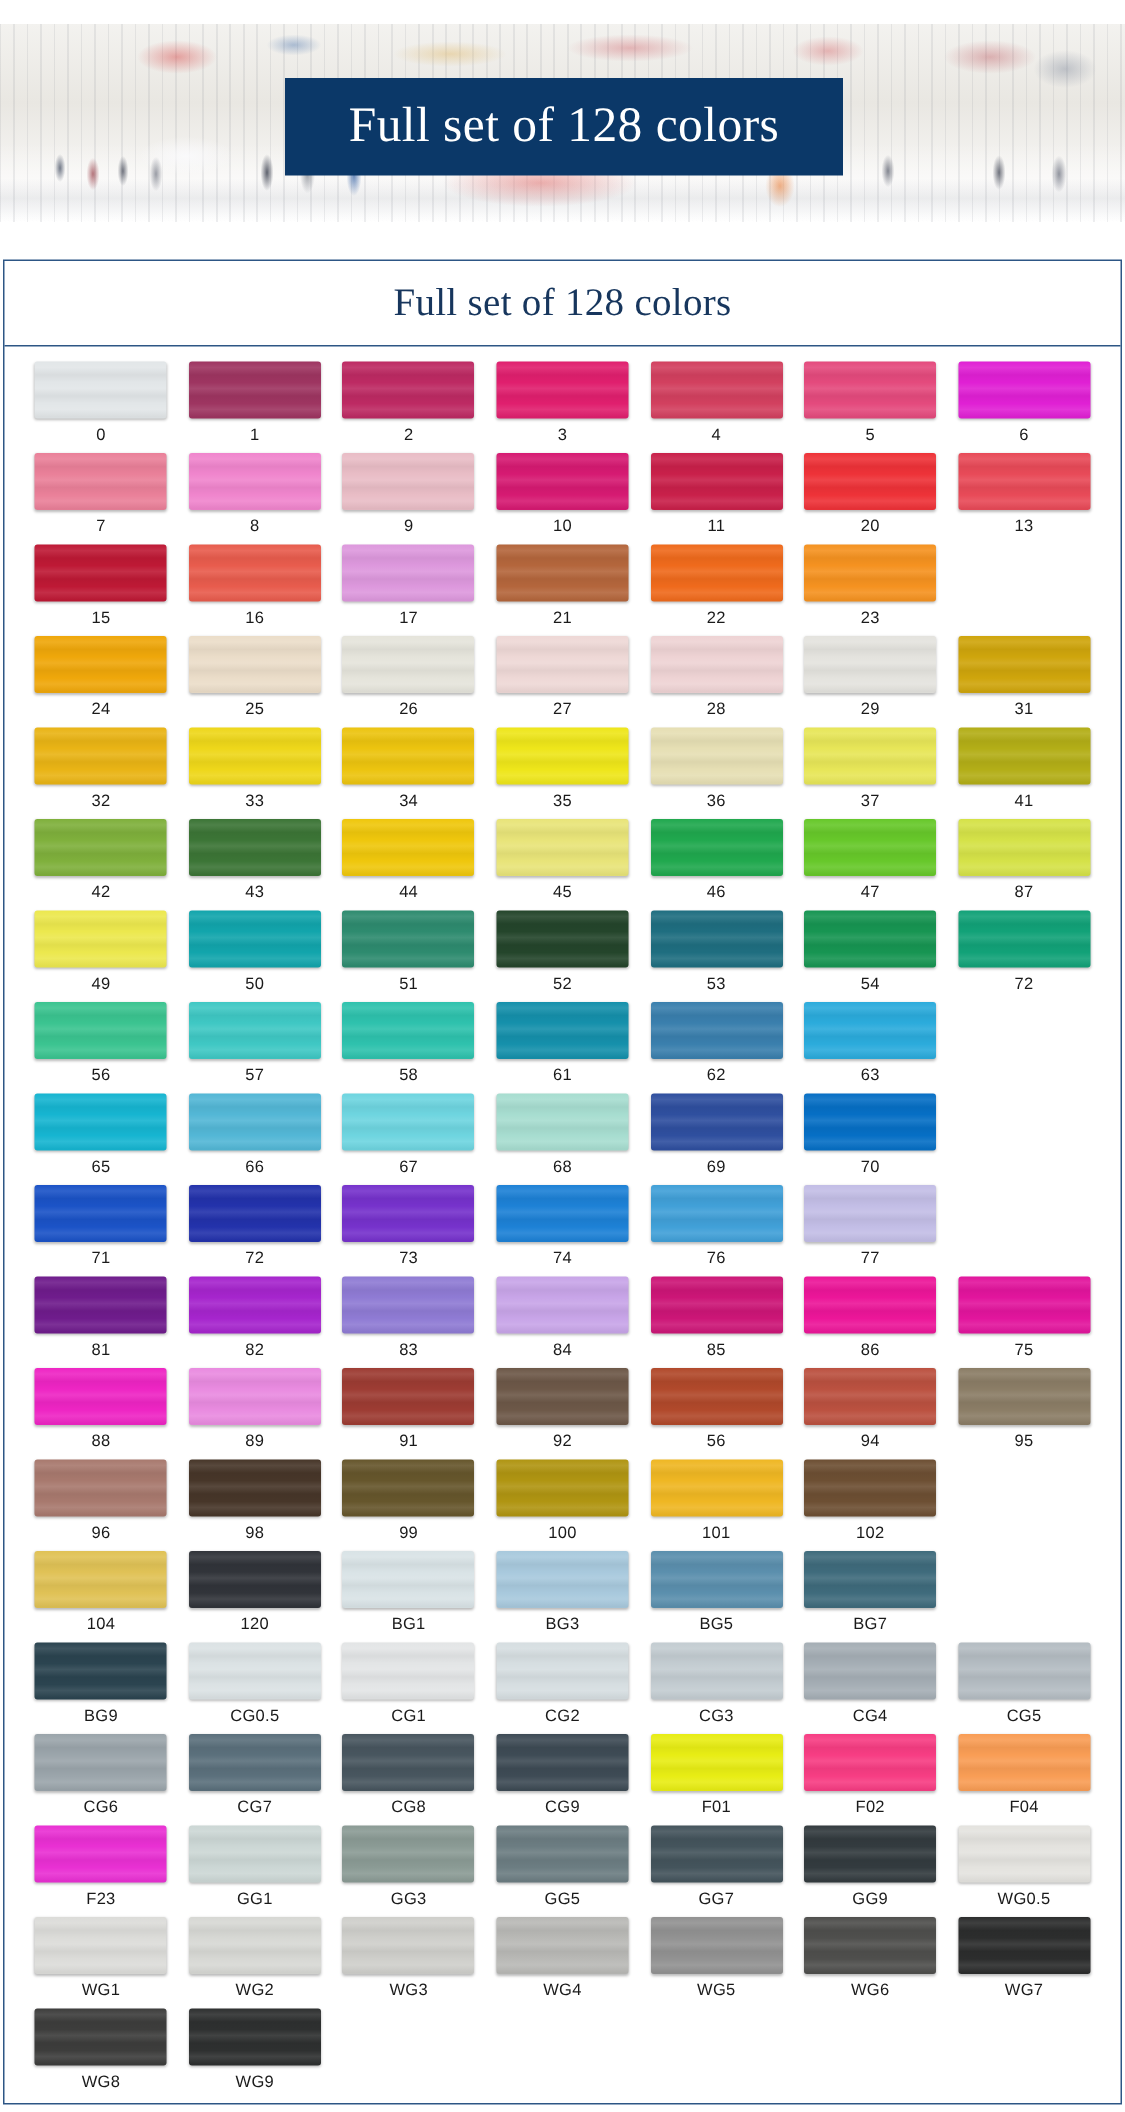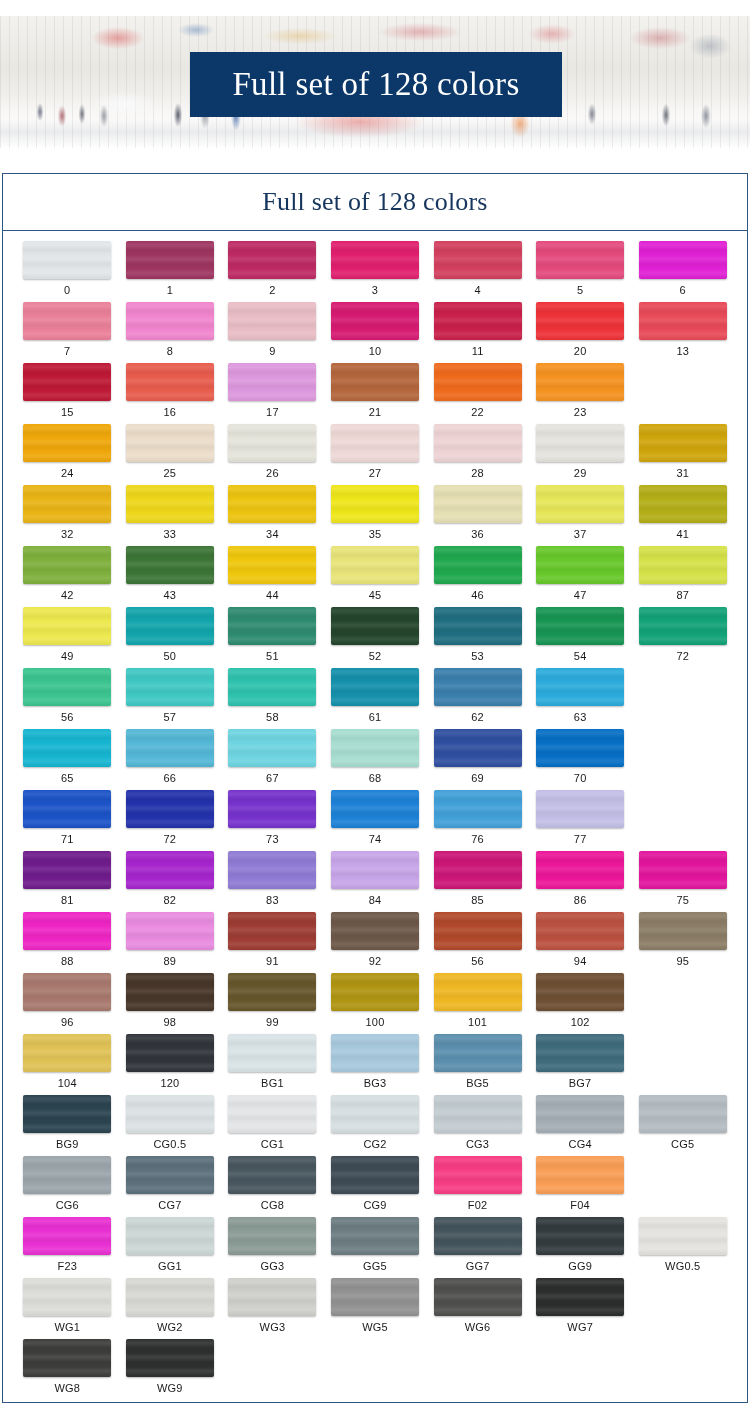--- a/index.html
+++ b/index.html
@@ -617,20 +617,24 @@
           </div>
           <div class="cell">
             <div class="swatch" style="background: rgb(72, 86, 95);"></div>
             <div class="label">CG8</div>
           </div>
           <div class="cell">
             <div class="swatch" style="background: rgb(62, 75, 85);"></div>
             <div class="label">CG9</div>
           </div>
           <div class="cell">
+            <div class="swatch" style="background: rgb(232, 237, 20);"></div>
+            <div class="label">F01</div>
+          </div>
+          <div class="cell">
             <div class="swatch" style="background: rgb(247, 61, 131);"></div>
             <div class="label">F02</div>
           </div>
           <div class="cell">
             <div class="swatch" style="background: rgb(249, 157, 85);"></div>
             <div class="label">F04</div>
           </div>
         </div>
         <div class="grid-row">
           <div class="cell">
@@ -667,20 +671,24 @@
             <div class="swatch" style="background: rgb(220, 220, 217);"></div>
             <div class="label">WG1</div>
           </div>
           <div class="cell">
             <div class="swatch" style="background: rgb(215, 216, 212);"></div>
             <div class="label">WG2</div>
           </div>
           <div class="cell">
             <div class="swatch" style="background: rgb(207, 207, 203);"></div>
             <div class="label">WG3</div>
+          </div>
+          <div class="cell">
+            <div class="swatch" style="background: rgb(185, 185, 182);"></div>
+            <div class="label">WG4</div>
           </div>
           <div class="cell">
             <div class="swatch" style="background: rgb(146, 146, 146);"></div>
             <div class="label">WG5</div>
           </div>
           <div class="cell">
             <div class="swatch" style="background: rgb(79, 79, 77);"></div>
             <div class="label">WG6</div>
           </div>
           <div class="cell">

